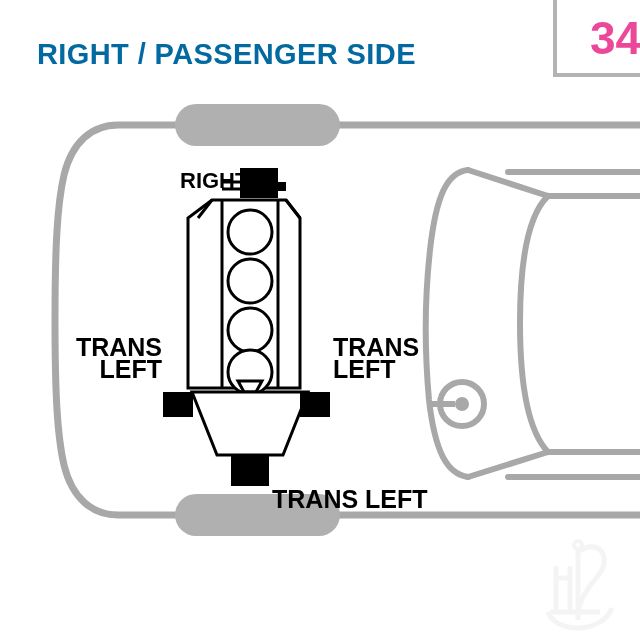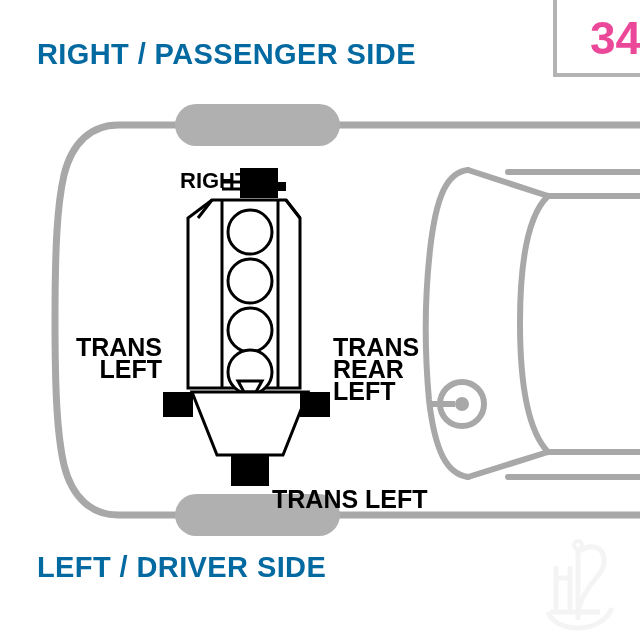--- a/index.html
+++ b/index.html
@@ -186,32 +186,30 @@
     <path d="M192 392 L308 392 L283 455 L217 455 Z" fill="#ffffff" stroke="#000000" stroke-width="3"></path>
 
     <rect x="163" y="392" width="30" height="25" fill="#000000"></rect>
     <rect x="300" y="392" width="30" height="25" fill="#000000"></rect>
     <rect x="231" y="455" width="38" height="31" fill="#000000"></rect>
 
   </svg>
 
   <div class="hdr-text" id="header-right-passenger">RIGHT / PASSENGER SIDE</div>
 
-  <div class="hdr-text" id="header-left-driver">LEFT / DRIVER SIDE</div>
 
   <div class="lbl" id="label-right">RIGHT</div>
 
   <div class="lbl" id="label-trans-front-left">
     <div>TRANS</div>
     <div>LEFT</div>
   </div>
 
   <div class="lbl" id="label-trans-rear-left">
     <div>TRANS</div>
-    <div>REAR</div>
     <div>LEFT</div>
   </div>
 
   <div class="lbl" id="label-trans-left">TRANS LEFT</div>
 
   <div id="page-badge">
     <span id="page-badge-number">34</span>
   </div>
 
 </div>

